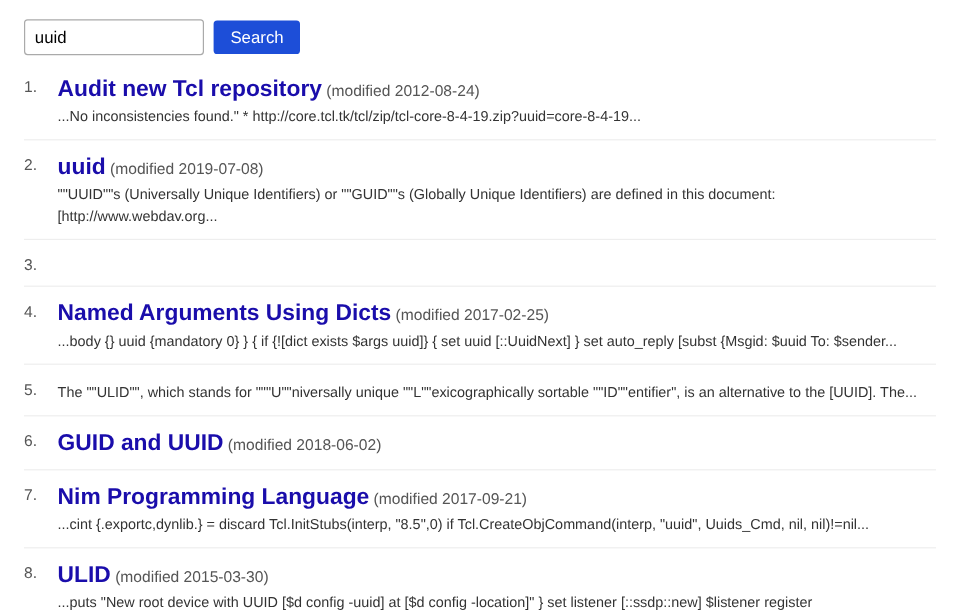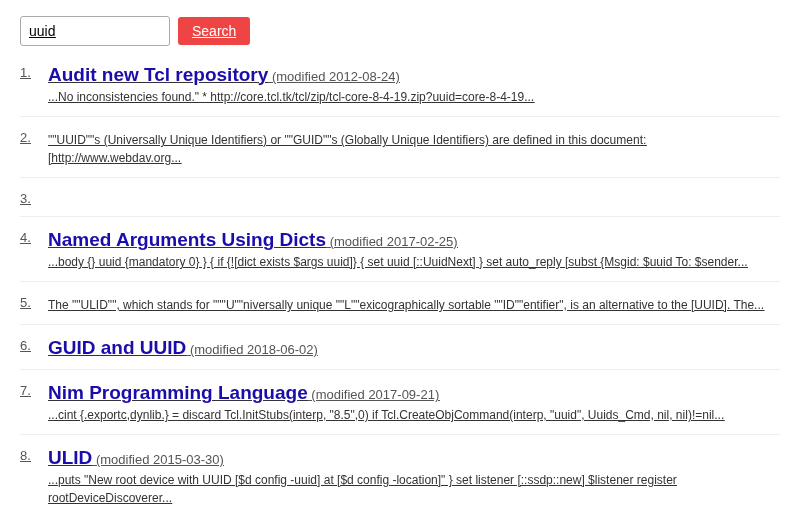--- a/index.html
+++ b/index.html
@@ -1,15 +1,15 @@
 <!DOCTYPE html>
 <html><head>
   <meta charset="utf-8">
   <style>
-    * { box-sizing: border-box; margin: 0; padding: 0; text-decoration: underline; }
+    * { box-sizing: border-box; margin: 0; padding: 0; }
     body {
       font-family: Arial, sans-serif;
       font-size: 13px;
       background: #fff;
       color: #333;
       padding: 16px 20px;
     }
     .search-bar {
       display: flex;
       align-items: center;
@@ -18,21 +18,21 @@
     }
     .search-input {
       border: 1px solid #aaa;
       border-radius: 3px;
       padding: 6px 8px;
       font-size: 14px;
       width: 150px;
       outline: none;
     }
     .search-button {
-      background: #ef4444;
+      background: #1d4ed8;
       color: #fff;
       border: none;
       border-radius: 3px;
       padding: 6px 14px;
       font-size: 14px;
       cursor: pointer;
     }
     .results-list {
       list-style: none;
     }
@@ -83,20 +83,21 @@
 <li class="result-item">
       <span class="result-number">1.</span>
       <div class="result-content">
         <div><a class="result-title" href="#">Audit new Tcl repository</a><span class="result-meta"> (modified 2012-08-24)</span></div>
         <div class="result-snippet">...No inconsistencies found." * http://core.tcl.tk/tcl/zip/tcl-core-8-4-19.zip?uuid=core-8-4-19...</div>
       </div>
     </li>
     <li class="result-item">
       <span class="result-number">2.</span>
       <div class="result-content">
+        <div><a class="result-title" href="#">uuid</a><span class="result-meta"> (modified 2019-07-08)</span></div>
         <div class="result-snippet">""UUID""s (Universally Unique Identifiers) or ""GUID""s (Globally Unique Identifiers) are defined in this document: [http://www.webdav.org...</div>
       </div>
     </li>
     <li class="result-item">
       <span class="result-number">3.</span>
     </li>
     <li class="result-item">
       <span class="result-number">4.</span>
       <div class="result-content">
         <div><a class="result-title" href="#">Named Arguments Using Dicts</a><span class="result-meta"> (modified 2017-02-25)</span></div>

